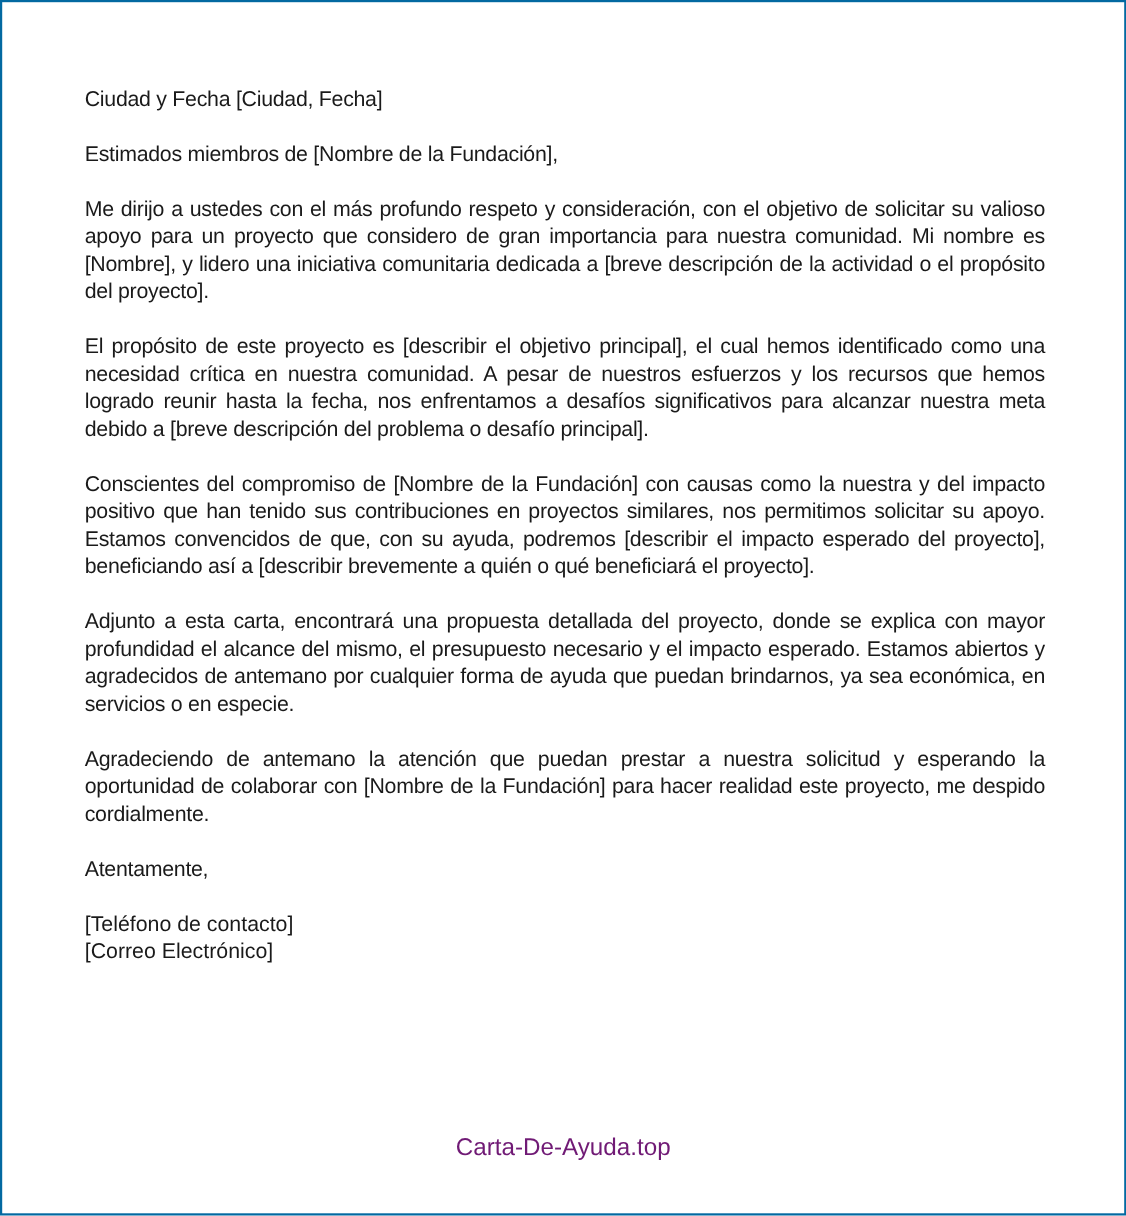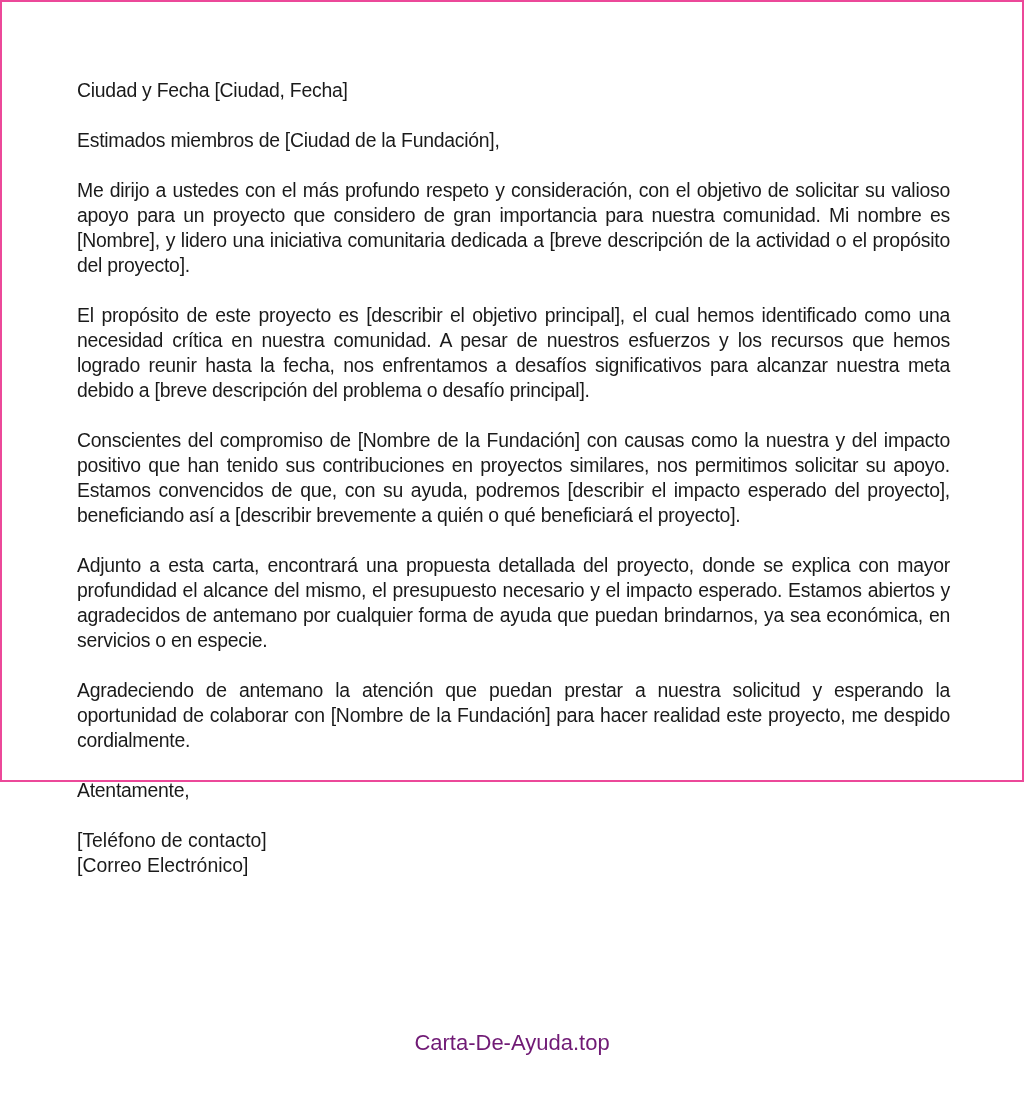--- a/index.html
+++ b/index.html
@@ -1,22 +1,22 @@
 <!DOCTYPE html>
 <html><head>
   <meta charset="utf-8">
   <style>
     html, body { margin: 0; padding: 0; background: #ffffff; }
     body { width: 1024px; height: 1105px; overflow: hidden; }
     .page {
       position: relative;
       box-sizing: border-box;
       width: 1024px;
-      height: 782px;
-      border: 2px solid #ec4899;
+      height: 1105px;
+      border: 2px solid #0369a1;
       background: #ffffff;
       color: #1a1a1a;
       font-family: "Liberation Sans", sans-serif;
       font-size: 19.4px;
       line-height: 25px;
     }
     .letter {
       position: absolute;
       left: 75px;
       top: 76px;
@@ -41,21 +41,21 @@
       line-height: 28px;
       color: #701a75;
     }
   </style>
 </head>
 <body>
 
 <div class="page">
   <div class="letter">
     <p class="line">Ciudad y Fecha [Ciudad, Fecha]</p>
-    <p class="line">Estimados miembros de [Ciudad de la Fundación],</p>
+    <p class="line">Estimados miembros de [Nombre de la Fundación],</p>
     <p>Me dirijo a ustedes con el más profundo respeto y consideración, con el objetivo de solicitar su valioso apoyo para un proyecto que considero de gran importancia para nuestra comunidad. Mi nombre es [Nombre], y lidero una iniciativa comunitaria dedicada a [breve descripción de la actividad o el propósito del proyecto].</p>
     <p>El propósito de este proyecto es [describir el objetivo principal], el cual hemos identificado como una necesidad crítica en nuestra comunidad. A pesar de nuestros esfuerzos y los recursos que hemos logrado reunir hasta la fecha, nos enfrentamos a desafíos significativos para alcanzar nuestra meta debido a [breve descripción del problema o desafío principal].</p>
     <p>Conscientes del compromiso de [Nombre de la Fundación] con causas como la nuestra y del impacto positivo que han tenido sus contribuciones en proyectos similares, nos permitimos solicitar su apoyo. Estamos convencidos de que, con su ayuda, podremos [describir el impacto esperado del proyecto], beneficiando así a [describir brevemente a quién o qué beneficiará el proyecto].</p>
     <p>Adjunto a esta carta, encontrará una propuesta detallada del proyecto, donde se explica con mayor profundidad el alcance del mismo, el presupuesto necesario y el impacto esperado. Estamos abiertos y agradecidos de antemano por cualquier forma de ayuda que puedan brindarnos, ya sea económica, en servicios o en especie.</p>
     <p>Agradeciendo de antemano la atención que puedan prestar a nuestra solicitud y esperando la oportunidad de colaborar con [Nombre de la Fundación] para hacer realidad este proyecto, me despido cordialmente.</p>
     <p class="line">Atentamente,</p>
     <div class="signature-block">
       <div>[Teléfono de contacto]</div>
       <div>[Correo Electrónico]</div>
     </div>

